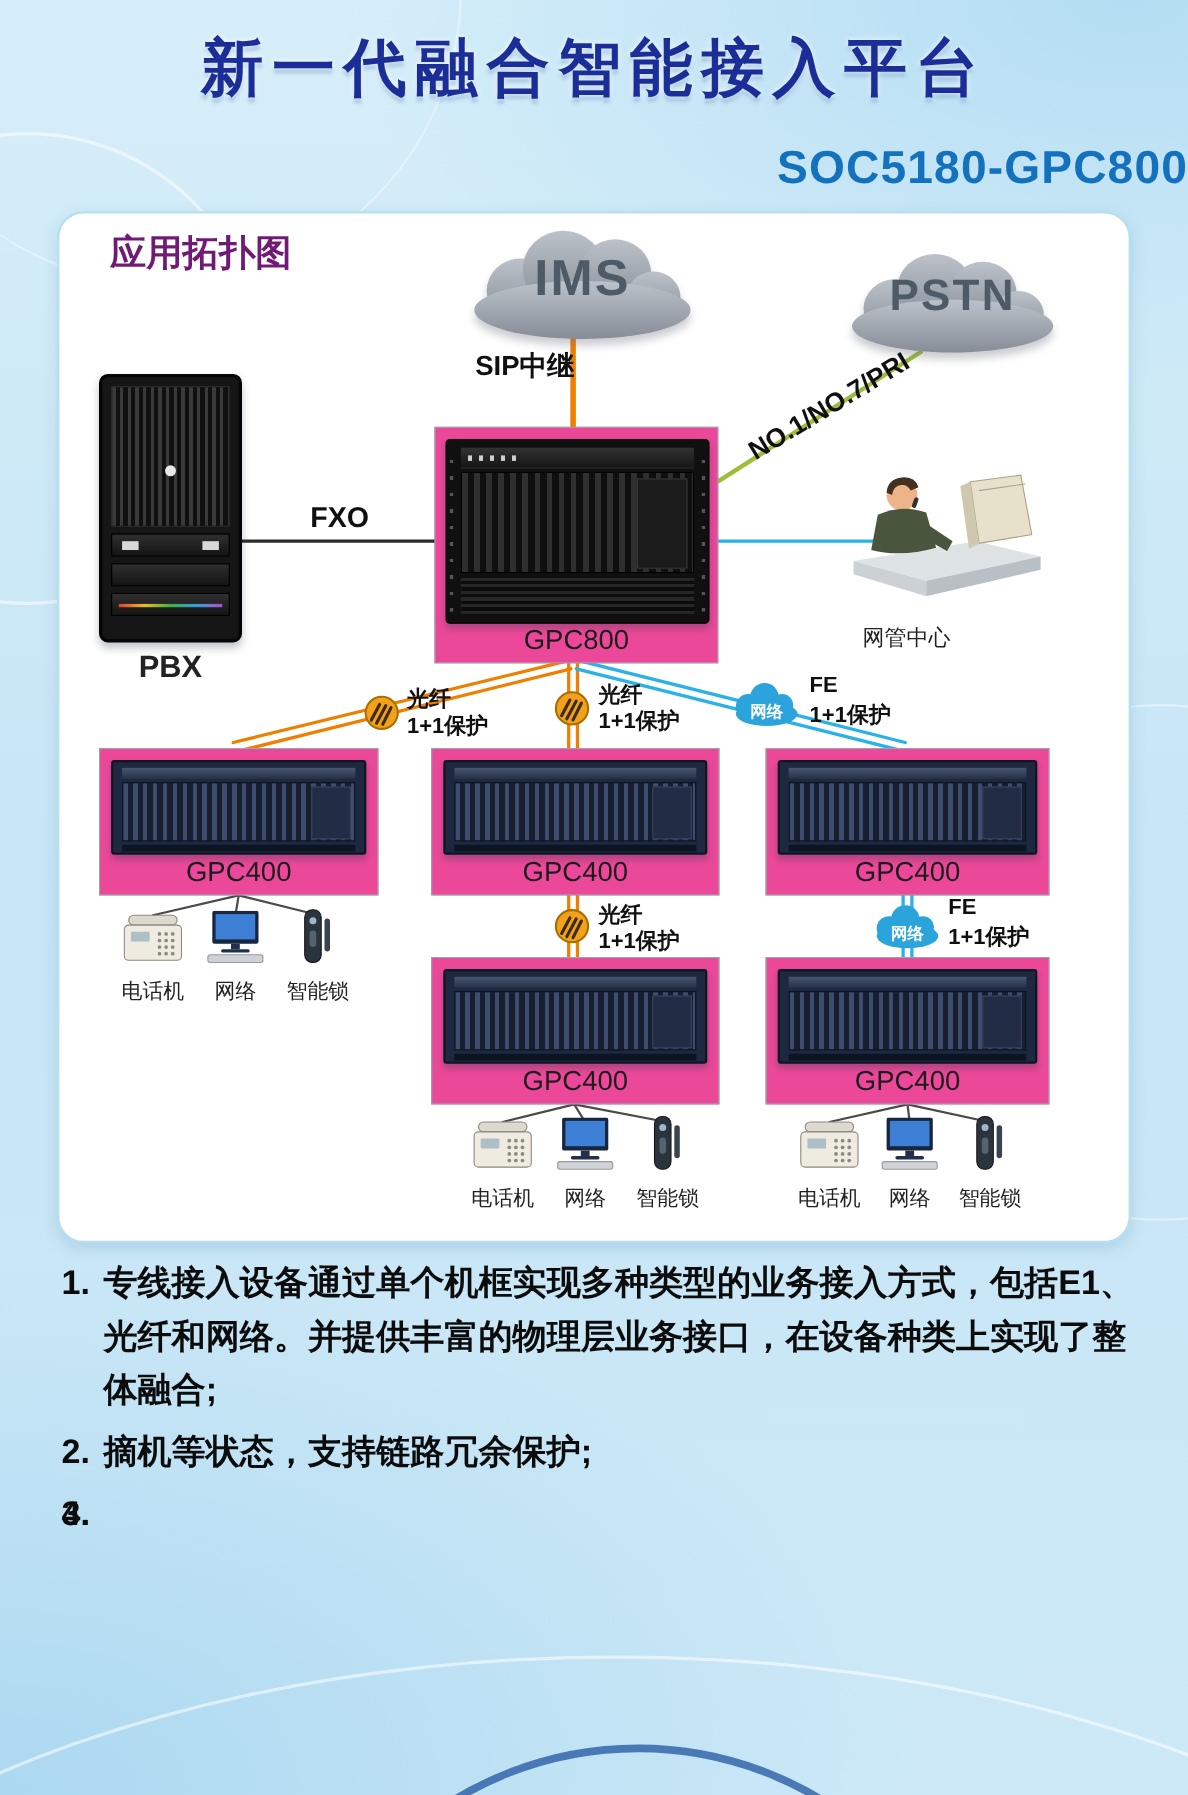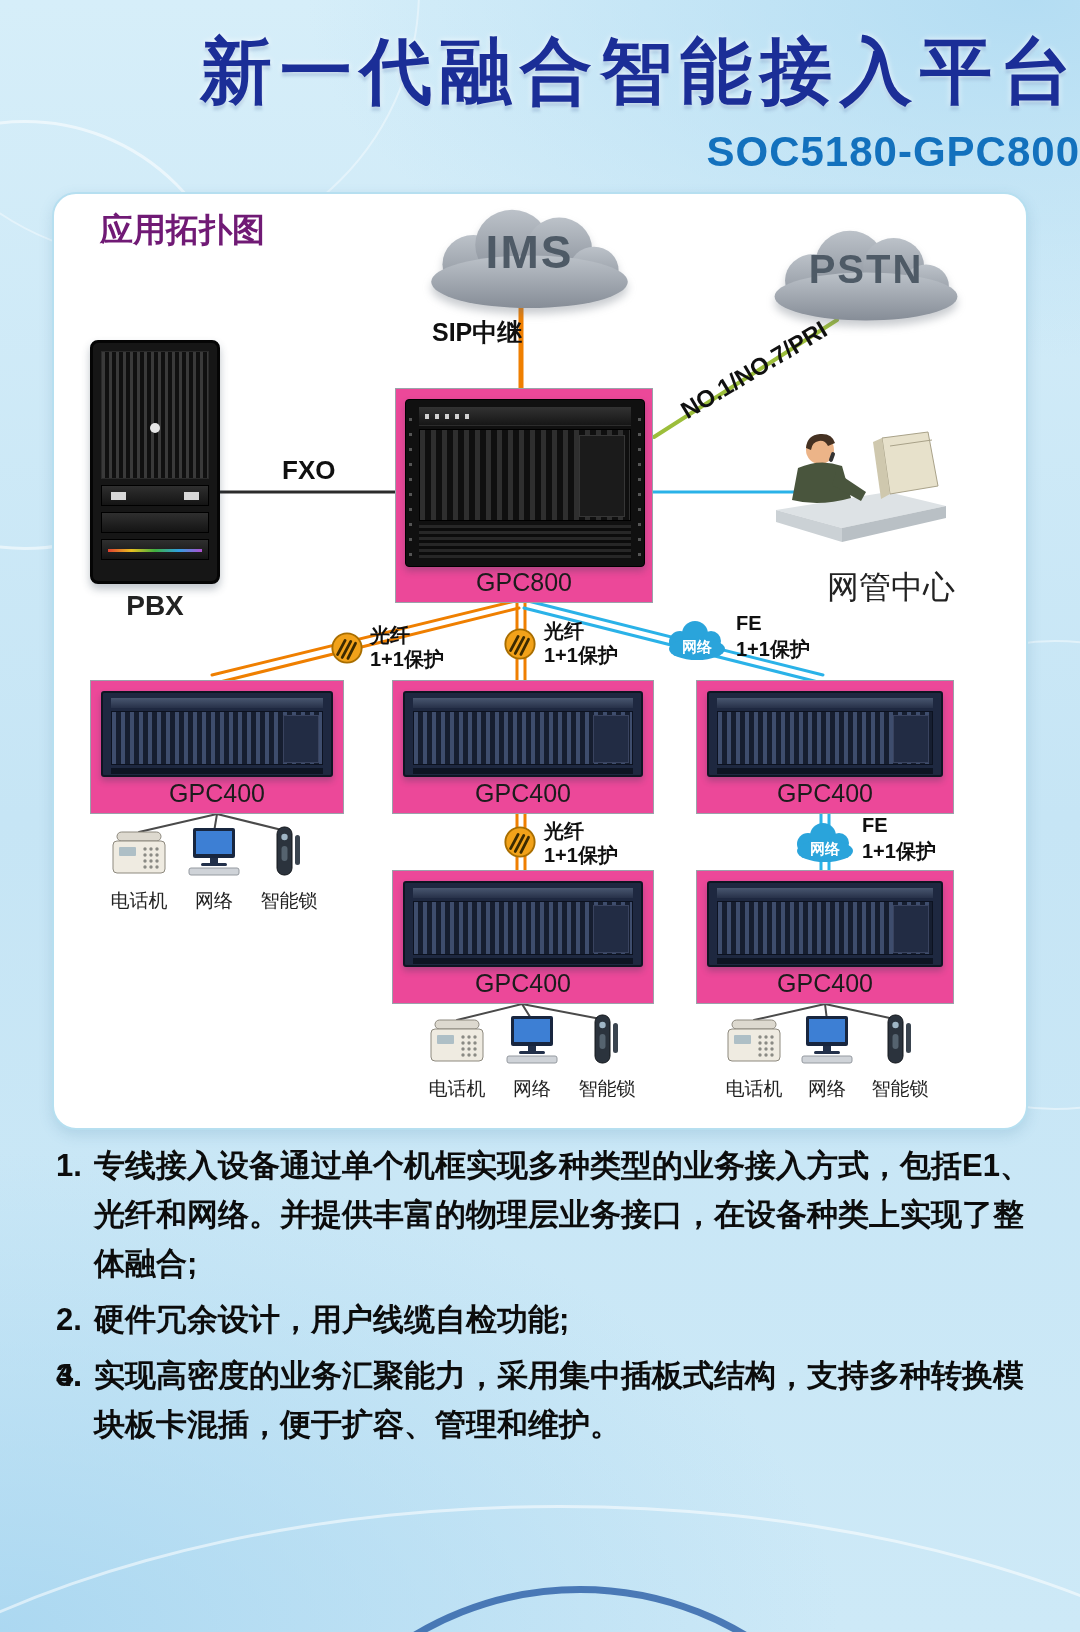--- a/index.html
+++ b/index.html
@@ -10,21 +10,21 @@
       radial-gradient(1200px 600px at 95% 0%, rgba(176,219,242,.9), rgba(176,219,242,0) 60%),
       radial-gradient(1400px 800px at 0% 100%, rgba(168,214,240,.9), rgba(168,214,240,0) 60%),
       linear-gradient(180deg,#d6eef9 0%,#c6e5f5 50%,#cde9f7 100%);}
   .arc{position:absolute;border-radius:50%;pointer-events:none}
   .arc1{left:-190px;top:120px;width:430px;height:430px;border:3px solid rgba(255,255,255,.55)}
   .arc2{left:-120px;top:-280px;width:540px;height:540px;border:2px solid rgba(255,255,255,.4)}
   .arc3{right:-210px;top:640px;width:470px;height:470px;border:2px solid rgba(255,255,255,.45)}
   .arc4{left:255px;top:1586px;width:650px;height:650px;border:7px solid rgba(32,84,160,.75)}
   .arc5{left:-320px;top:1505px;width:1760px;height:920px;border:3px solid rgba(255,255,255,.55)}
 
-  .title{position:absolute;top:24px;left:0;width:100%;text-align:right;font-size:72px;font-weight:900;
+  .title{position:absolute;top:24px;left:0;width:100%;text-align:center;font-size:57px;font-weight:900;
     color:#1b2e97;letter-spacing:8px;
     text-shadow:0 0 6px rgba(255,255,255,.85),0 4px 3px rgba(110,150,195,.45)}
   .subtitle{position:absolute;top:128px;left:0;width:100%;text-align:right;font-size:42px;font-weight:800;color:#1371bd;letter-spacing:1px}
 
   .panel{position:absolute;left:52px;top:192px;width:976px;height:938px;background:#ffffff;
     border:2px solid #b6dff0;border-radius:24px;box-shadow:0 5px 14px rgba(60,120,160,.18)}
   .heading{position:absolute;left:46px;top:14px;font-size:33px;font-weight:800;color:#701a75}
 
   .wires{position:absolute;left:0;top:0;width:976px;height:938px;pointer-events:none}
 
@@ -179,21 +179,21 @@
         <polygon points="112,26 158,20 168,74 120,82" fill="#e7e1cb" stroke="#a9a289"></polygon>
         <polygon points="103,30 112,26 120,82 111,87" fill="#cfc8ae"></polygon>
         <line x1="120" y1="34" x2="162" y2="28" stroke="#a9a289"></line>
         <circle cx="50" cy="38" r="14" fill="#ecb488"></circle>
         <path d="M36 36 q1 -13 14 -14 q12 -1 15 9 l-7 3 q-3 -6 -9 -5 q-7 1 -8 9 z" fill="#453122"></path>
         <path d="M28 56 q22 -10 44 -2 l9 32 q-32 9 -59 2 z" fill="#49553d"></path>
         <path d="M66 60 l30 20 -5 9 -29 -16 z" fill="#49553d"></path>
         <rect x="60" y="40" width="4" height="10" rx="2" fill="#333" transform="rotate(20 62 45)"></rect>
       </svg>
     </div>
-    <div class="dev-caption" style="left:747px;top:372px;width:180px;font-size:32px">网管中心</div>
+    <div class="dev-caption" style="left:680px;top:372px;width:180px;font-size:20px">网管中心</div>
 
     <span class="icon-sp" style="left:276px;top:437px">
       <svg viewBox="0 0 36 36" width="34" height="34">
         <circle cx="18" cy="18" r="15.5" fill="#f2a21a" stroke="#a96e00" stroke-width="2"></circle>
         <path d="M8 25 L16 10 M13 28 L22 11 M19 29 L27 13" stroke="#3c2a00" stroke-width="3" stroke-linecap="round" fill="none"></path>
       </svg>
     </span>
     <div class="lnk s" style="left:316px;top:428px">光纤</div>
     <div class="lnk s" style="left:316px;top:452px">1+1保护</div>
 
@@ -412,23 +412,22 @@
     <div class="dev-lb" style="left:801px;top:882px">智能锁</div>
   </div>
 
   <ol class="features">
     <li class="feat">
       <span class="fnum">1.</span>
       <span class="ftext">专线接入设备通过单个机框实现多种类型的业务接入方式，包括E1、光纤和网络。并提供丰富的物理层业务接口，在设备种类上实现了整体融合;</span>
     </li>
     <li class="feat">
       <span class="fnum">2.</span>
-      <span class="ftext">硬件冗余设计，用户线缆自检功能;</span>
+      <span class="ftext">摘机等状态，支持链路冗余保护;</span>
     </li>
     <li class="feat">
       <span class="fnum">3.</span>
     </li>
     <li class="feat">
       <span class="fnum">4.</span>
-      <span class="ftext">实现高密度的业务汇聚能力，采用集中插板式结构，支持多种转换模块板卡混插，便于扩容、管理和维护。</span>
     </li>
   </ol>
 </div>
 
 </body></html>

